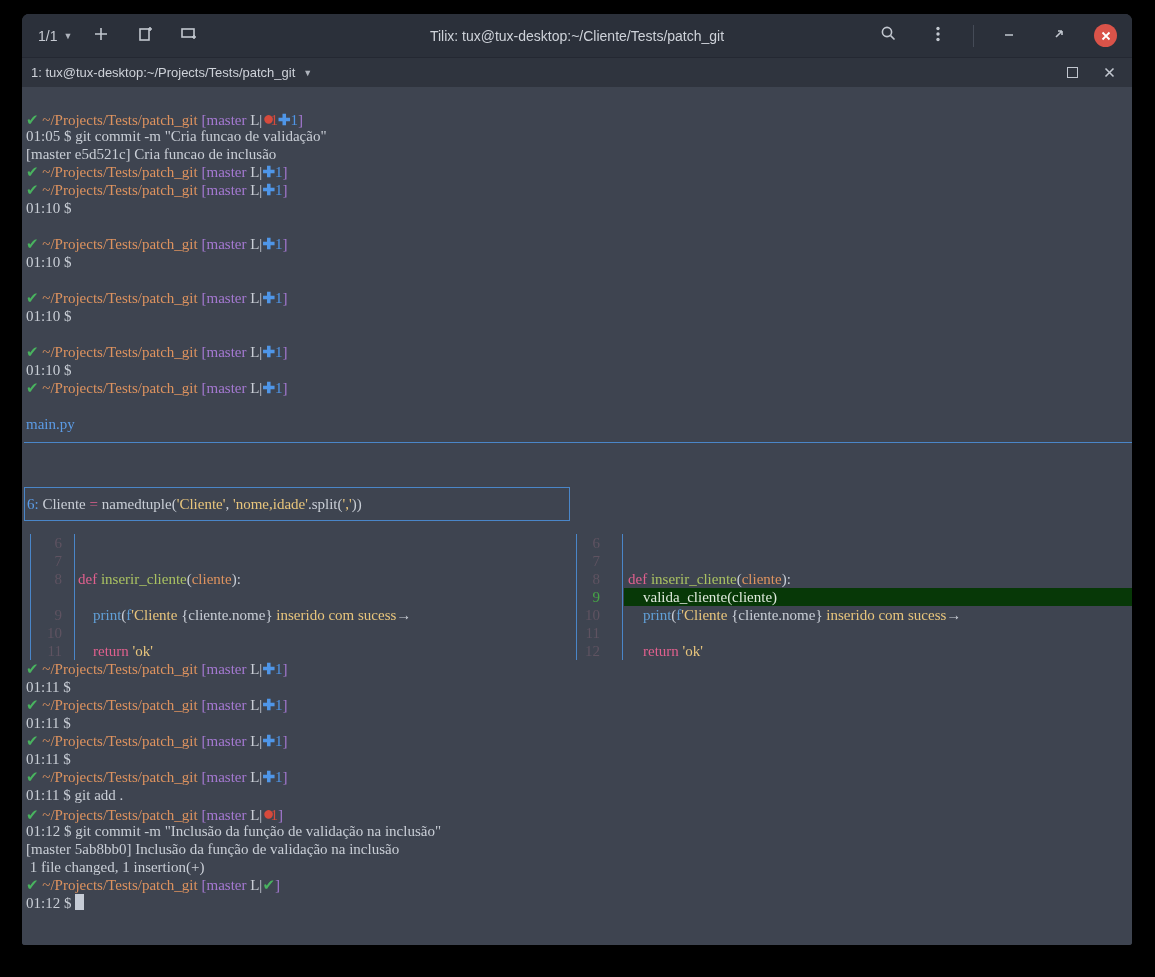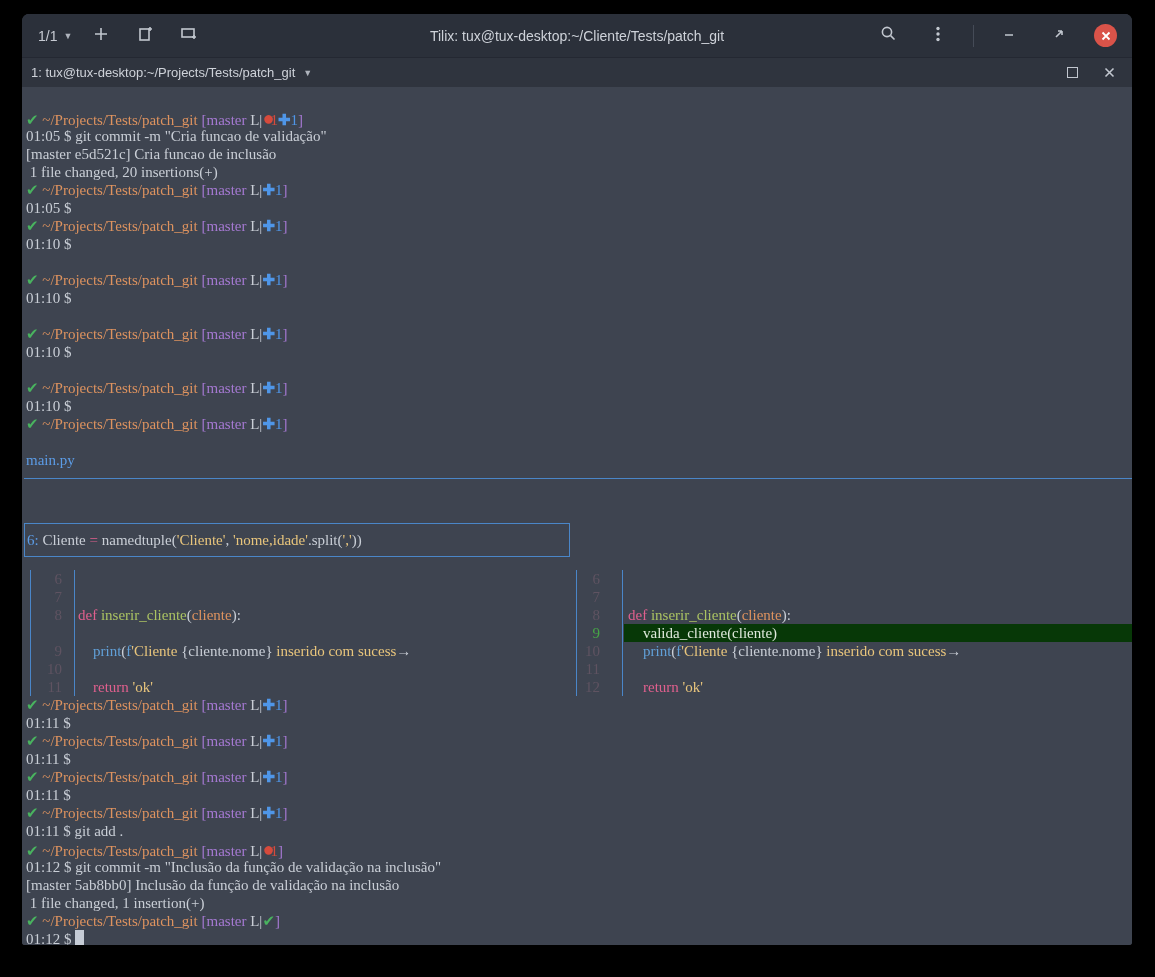--- a/index.html
+++ b/index.html
@@ -147,23 +147,21 @@
             <path d="M1.5 1.5 L9.5 9.5 M9.5 1.5 L1.5 9.5"></path>
           </svg>
       </span>
     </div>
   </div>
 
   <div class="terminal">
       <div class="trow"><span style="color: rgb(73, 179, 95);">✔ </span><span style="color: rgb(222, 147, 95);">~/Projects/Tests/patch_git </span><span style="color: rgb(165, 121, 210);">[master</span><span style="color: rgb(201, 206, 214);"> L|</span><span class="dot" style="color: rgb(214, 74, 60);">●</span><span class="squeeze" style="color: rgb(214, 74, 60);">1</span><span class="bold" style="color: rgb(79, 150, 232);">✚</span><span style="color: rgb(79, 150, 232);">1</span><span style="color: rgb(165, 121, 210);">]</span></div>
       <div class="trow"><span style="color: rgb(201, 206, 214);">01:05 $ git commit -m "Cria funcao de validação"</span></div>
       <div class="trow"><span style="color: rgb(201, 206, 214);">[master e5d521c] Cria funcao de inclusão</span></div>
-      <div class="trow"><span style="color: rgb(201, 206, 214);"> 1 file changed, 20 insertions(+)</span></div>
-      <div class="trow"><span style="color: rgb(73, 179, 95);">✔ </span><span style="color: rgb(222, 147, 95);">~/Projects/Tests/patch_git </span><span style="color: rgb(165, 121, 210);">[master</span><span style="color: rgb(201, 206, 214);"> L|</span><span class="bold" style="color: rgb(79, 150, 232);">✚</span><span style="color: rgb(79, 150, 232);">1</span><span style="color: rgb(165, 121, 210);">]</span></div>
-      <div class="trow"><span style="color: rgb(201, 206, 214);">01:05 $</span></div>
+      <div class="trow"><span style="color: rgb(73, 179, 95);">✔ </span><span style="color: rgb(222, 147, 95);">~/Projects/Tests/patch_git </span><span style="color: rgb(165, 121, 210);">[master</span><span style="color: rgb(201, 206, 214);"> L|</span><span class="bold" style="color: rgb(79, 150, 232);">✚</span><span style="color: rgb(79, 150, 232);">1</span><span style="color: rgb(165, 121, 210);">]</span></div>
       <div class="trow"><span style="color: rgb(73, 179, 95);">✔ </span><span style="color: rgb(222, 147, 95);">~/Projects/Tests/patch_git </span><span style="color: rgb(165, 121, 210);">[master</span><span style="color: rgb(201, 206, 214);"> L|</span><span class="bold" style="color: rgb(79, 150, 232);">✚</span><span style="color: rgb(79, 150, 232);">1</span><span style="color: rgb(165, 121, 210);">]</span></div>
       <div class="trow"><span style="color: rgb(201, 206, 214);">01:10 $</span></div>
       <div class="trow"></div>
       <div class="trow"><span style="color: rgb(73, 179, 95);">✔ </span><span style="color: rgb(222, 147, 95);">~/Projects/Tests/patch_git </span><span style="color: rgb(165, 121, 210);">[master</span><span style="color: rgb(201, 206, 214);"> L|</span><span class="bold" style="color: rgb(79, 150, 232);">✚</span><span style="color: rgb(79, 150, 232);">1</span><span style="color: rgb(165, 121, 210);">]</span></div>
       <div class="trow"><span style="color: rgb(201, 206, 214);">01:10 $</span></div>
       <div class="trow"></div>
       <div class="trow"><span style="color: rgb(73, 179, 95);">✔ </span><span style="color: rgb(222, 147, 95);">~/Projects/Tests/patch_git </span><span style="color: rgb(165, 121, 210);">[master</span><span style="color: rgb(201, 206, 214);"> L|</span><span class="bold" style="color: rgb(79, 150, 232);">✚</span><span style="color: rgb(79, 150, 232);">1</span><span style="color: rgb(165, 121, 210);">]</span></div>
       <div class="trow"><span style="color: rgb(201, 206, 214);">01:10 $</span></div>
       <div class="trow"></div>
       <div class="trow"><span style="color: rgb(73, 179, 95);">✔ </span><span style="color: rgb(222, 147, 95);">~/Projects/Tests/patch_git </span><span style="color: rgb(165, 121, 210);">[master</span><span style="color: rgb(201, 206, 214);"> L|</span><span class="bold" style="color: rgb(79, 150, 232);">✚</span><span style="color: rgb(79, 150, 232);">1</span><span style="color: rgb(165, 121, 210);">]</span></div>

